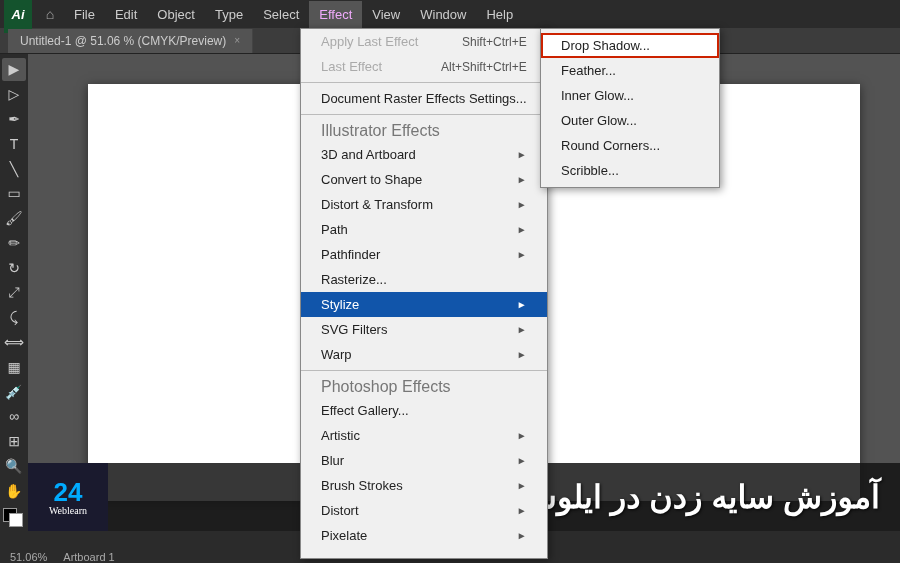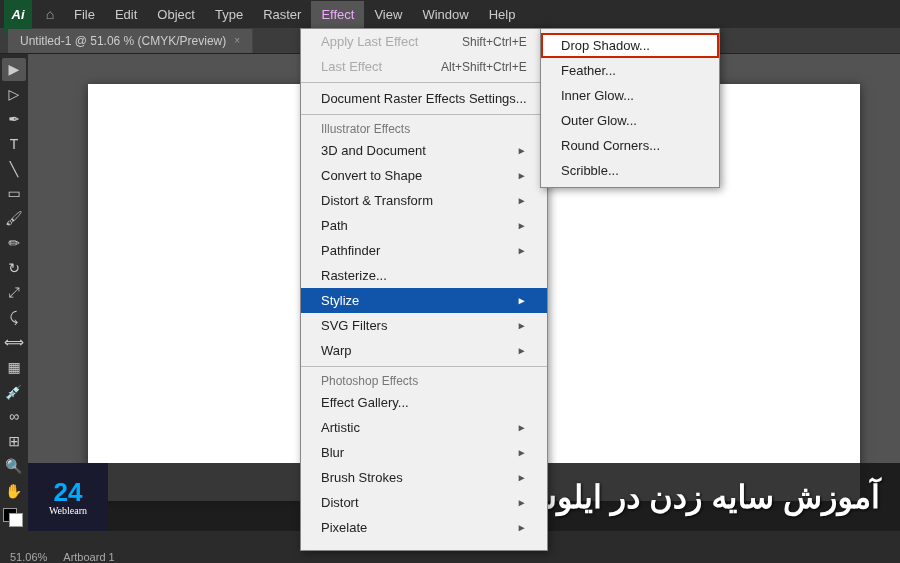--- a/index.html
+++ b/index.html
@@ -226,21 +226,21 @@
       cursor: default;
     }
     .dropdown-separator {
       height: 1px;
       background: #bbb;
       margin: 3px 0;
     }
     .dropdown-section-label {
       padding: 4px 20px 2px;
       color: #777;
-      font-size: 12px;
+      font-size: 16px;
       cursor: default;
     }
     .shortcut {
       color: #555;
       font-size: 12px;
       margin-left: 20px;
     }
     .arrow-right {
       font-size: 10px;
       color: #555;
@@ -276,21 +276,21 @@
 </head>
 <body>
 
 <div class="menu-bar">
   <div class="menu-bar-logo">Ai</div>
   <div class="menu-bar-home">⌂</div>
   <div class="menu-item">File</div>
   <div class="menu-item">Edit</div>
   <div class="menu-item">Object</div>
   <div class="menu-item">Type</div>
-  <div class="menu-item">Raster</div>
+  <div class="menu-item">Select</div>
   <div class="menu-item active">Effect</div>
   <div class="menu-item">View</div>
   <div class="menu-item">Window</div>
   <div class="menu-item">Help</div>
 </div>
 
 <div class="tab-bar">
   <div class="tab">
     <span>Untitled-1 @ 51.06 % (CMYK/Preview)</span>
     <span class="tab-close">×</span>
@@ -349,21 +349,21 @@
     <span>Last Effect</span>
     <span class="shortcut">Alt+Shift+Ctrl+E</span>
   </div>
   <div class="dropdown-separator"></div>
   <div class="dropdown-item">
     <span>Document Raster Effects Settings...</span>
   </div>
   <div class="dropdown-separator"></div>
   <div class="dropdown-section-label">Illustrator Effects</div>
   <div class="dropdown-item">
-    <span>3D and Document</span>
+    <span>3D and Artboard</span>
     <span class="arrow-right">►</span>
   </div>
   <div class="dropdown-item">
     <span>Convert to Shape</span>
     <span class="arrow-right">►</span>
   </div>
   <div class="dropdown-item">
     <span>Distort &amp; Transform</span>
     <span class="arrow-right">►</span>
   </div>

